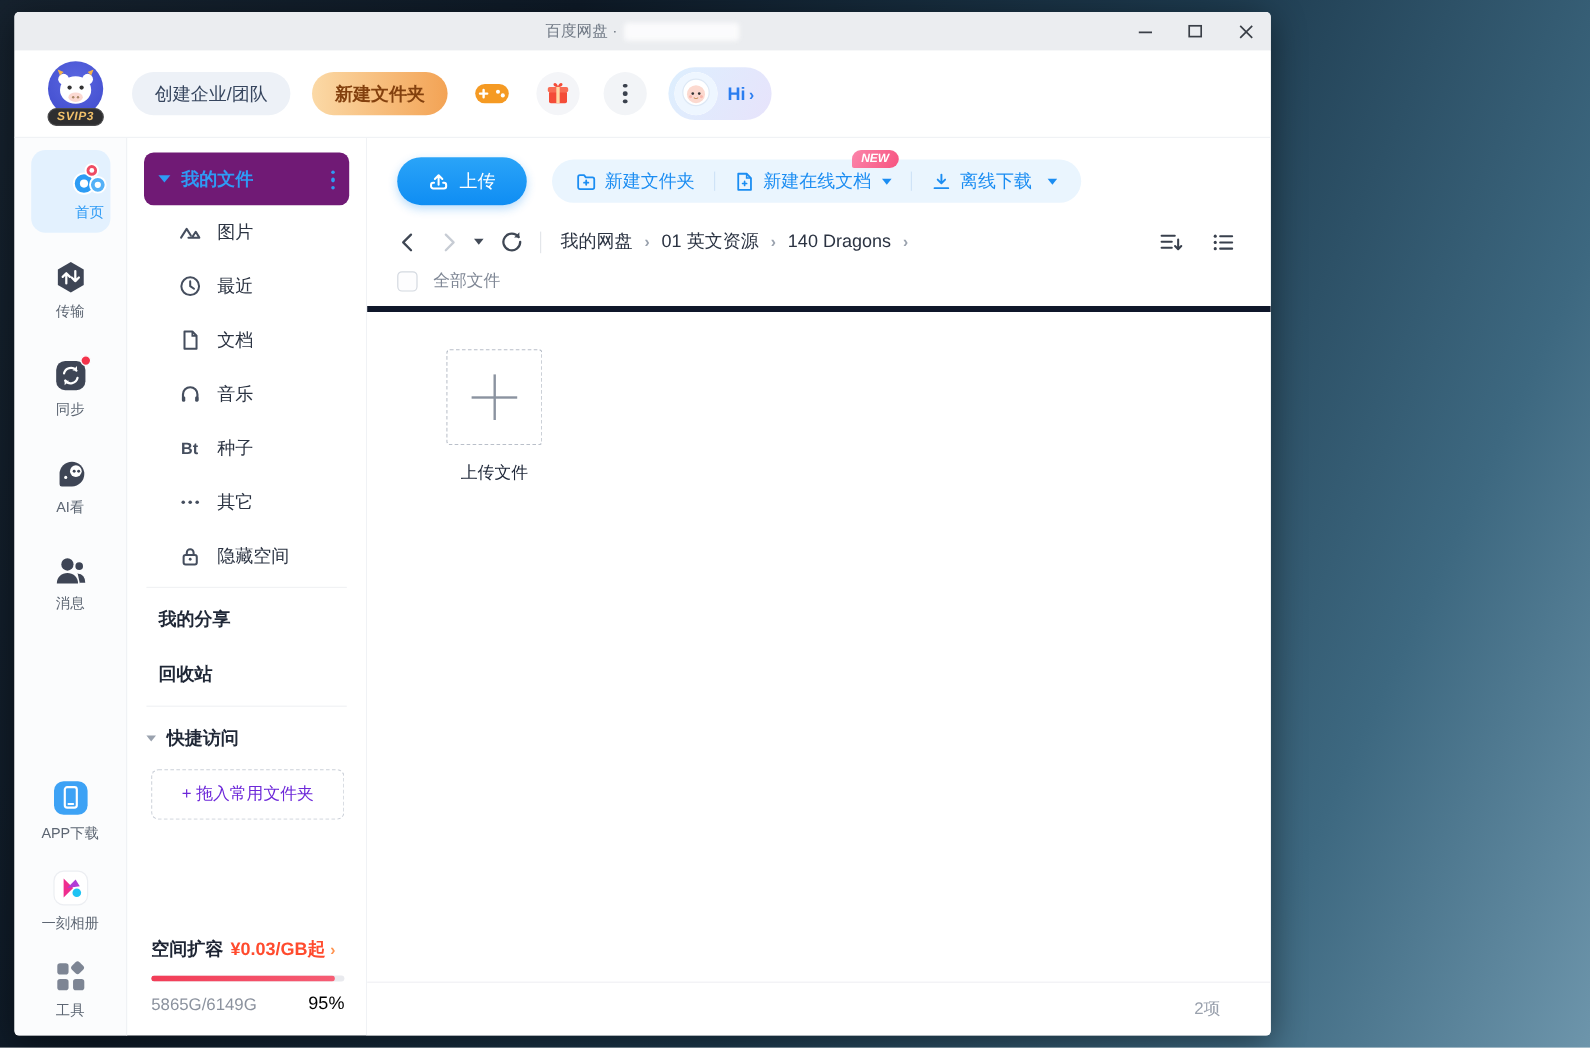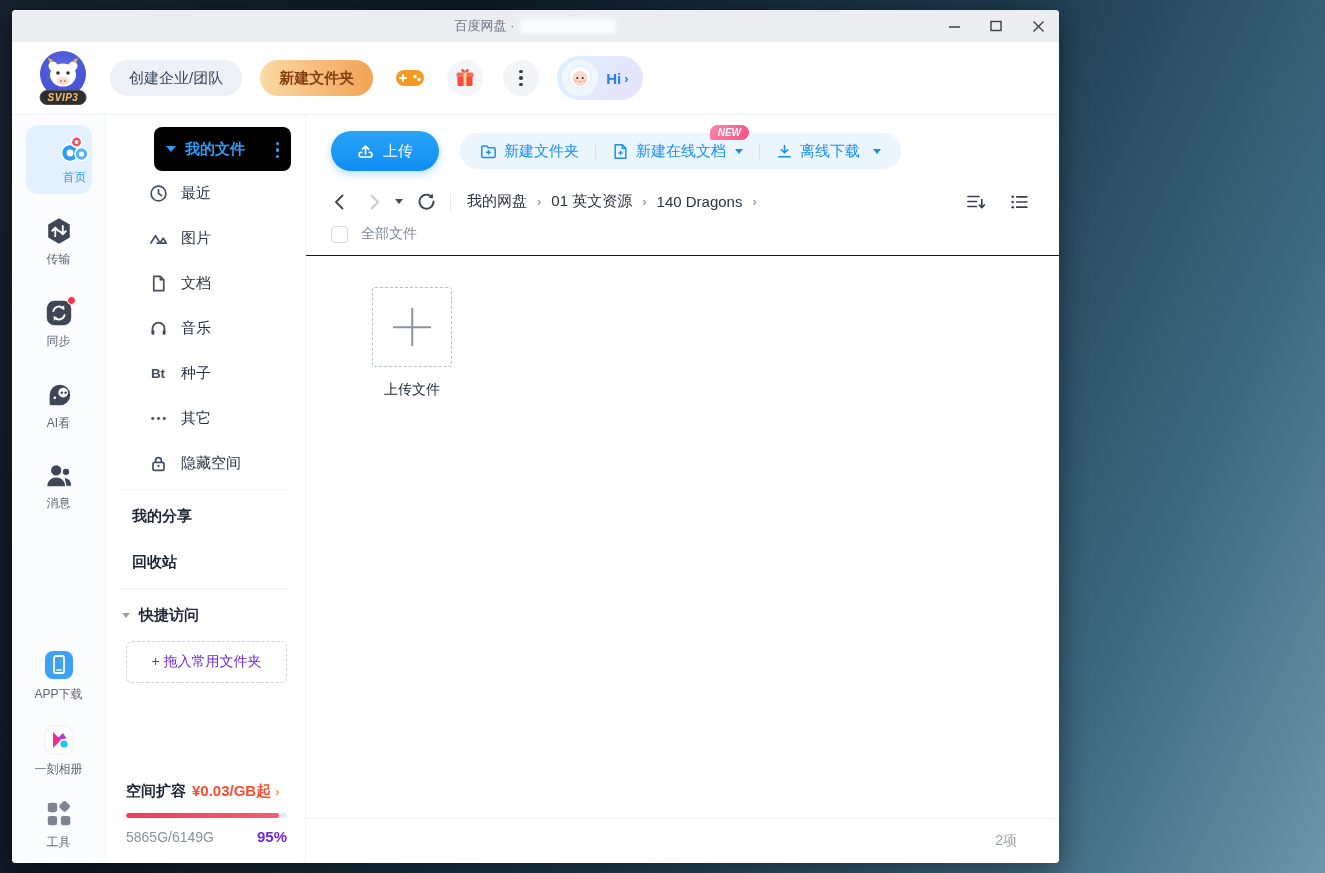--- a/index.html
+++ b/index.html
@@ -48,21 +48,21 @@
   .rail { width:94px; background:#fbfcfd; border-right:1px solid #f0f2f5; display:flex; flex-direction:column; align-items:center; padding-top:10px; flex:none; }
   .rail-item { width:66px; display:flex; flex-direction:column; align-items:center; gap:5px; padding:9px 0 8px; border-radius:12px; cursor:pointer; margin-bottom:13px; position:relative; }
   .rail-item .lbl { font-size:12px; color:#5d6673; }
   .rail-item.active { background:#e3f1fe;padding-left:32px; }
   .rail-item.active .lbl { color:#2e9bf5; }
   .rail-badge { position:absolute; top:7px; right:16px; width:9px; height:9px; border-radius:50%; background:#f4334b; border:1.5px solid #fbfcfd; }
   .rail-spacer { flex:1; }
   .rail-bottom { margin-bottom:4px; }
   
   .sidebar { width:200px; border-right:1px solid #f0f2f5; padding:12px 14px 14px; display:flex; flex-direction:column; flex:none; }
-  .myfiles { height:44px; background:#000000; border-radius:8px; display:flex; align-items:center; padding:0 12px 0 12px; cursor:pointer; flex:none;margin-left:34px; }
+  .myfiles { height:44px; background:#701a75; border-radius:8px; display:flex; align-items:center; padding:0 12px 0 12px; cursor:pointer; flex:none; }
   .myfiles .tri { width:0; height:0; border-left:5px solid transparent; border-right:5px solid transparent; border-top:6px solid #2e9bf5; margin-right:9px; }
   .myfiles .txt { color:#2e9bf5; font-weight:bold; font-size:15px; }
   .myfiles .dots { margin-left:auto; color:#2e9bf5; font-size:14px; letter-spacing:0; line-height:0; }
   .side-item { height:45px; display:flex; align-items:center; padding-left:28px; cursor:pointer; flex:none; }
   .side-item .ic { width:20px; display:flex; justify-content:center; margin-right:13px; flex:none; }
   .side-item .txt { font-size:15px; color:#2b3342; }
   .side-divider { height:1px; background:#f1f2f4; margin:3px 2px; flex:none; }
   .side-link { height:46px; display:flex; align-items:center; padding-left:12px; font-size:15px; font-weight:bold; color:#1f2736; cursor:pointer; flex:none; }
   .quick-head { display:flex; align-items:center; margin:14px 0 0 2px; cursor:pointer; flex:none; }
   .quick-head .tri { width:0; height:0; border-left:4.5px solid transparent; border-right:4.5px solid transparent; border-top:5.5px solid #9aa2ae; margin-right:9px; }
@@ -71,41 +71,41 @@
   .side-spacer { flex:1; }
   .storage { flex:none; padding:0 4px 4px 6px; }
   .storage-title { display:flex; align-items:center; cursor:pointer; }
   .storage-title .t1 { font-size:15px; font-weight:bold; color:#1d2433; }
   .storage-title .t2 { font-size:15px; font-weight:bold; color:#ff4b2e; margin-left:6px; }
   .storage-title .chev { color:#ff9350; font-size:13px; margin-left:4px; font-weight:bold; }
   .progress-track { margin-top:12px; height:5px; border-radius:3px; background:#e9eaee; overflow:hidden; }
   .progress-fill { height:100%; border-radius:3px; background:linear-gradient(90deg,#f23d57,#f65d74); }
   .storage-usage { margin-top:10px; display:flex; align-items:center; }
   .storage-usage .used { font-size:14px; color:#8b929e; }
-  .storage-usage .pct { margin-left:auto; font-size:15px; font-weight:bold; color:#6d28d9; }
+  .storage-usage .pct { margin-left:auto; font-size:15px; font-weight:normal; color:#000000; }
   
   .main { flex:1; background:#fff; display:flex; flex-direction:column; min-width:0; }
   .toolbar { display:flex; align-items:center; padding:16px 30px 0 25px; flex:none; }
   .upload-btn { height:40px; border-radius:20px; background:linear-gradient(180deg,#2aa4f8,#0f8df3); color:#fff; display:flex; align-items:center; padding:0 26px; font-size:15px; gap:9px; cursor:pointer; box-shadow:0 3px 8px rgba(22,140,240,.3); flex:none; }
   .actions-pill { margin-left:21px; height:36px; background:#eaf5fe; border-radius:18px; display:flex; align-items:center; padding:0 20px; flex:none; }
   .action { display:flex; align-items:center; gap:7px; color:#1b8df2; font-size:15px; cursor:pointer; position:relative; }
   .action .caret { width:0; height:0; border-left:4.5px solid transparent; border-right:4.5px solid transparent; border-top:5.5px solid #1b8df2; margin-left:2px; }
   .action-divider { width:1px; height:16px; background:#cfe3f7; margin:0 16px; }
   .new-badge { position:absolute; top:-17px; right:-6px; background:linear-gradient(120deg,#fb85ab,#f7537f); color:#fff; font-size:10px; font-weight:bold; font-style:italic; padding:2px 8px; border-radius:9px 9px 9px 2px; }
   
   .navrow { display:flex; align-items:center; padding:21px 30px 0 25px; flex:none; }
   .nav-ic { display:flex; align-items:center; justify-content:center; cursor:pointer; }
   .nav-caret { width:0; height:0; border-left:4px solid transparent; border-right:4px solid transparent; border-top:5px solid #424a57; margin:0 10px 0 12px; cursor:pointer; }
   .nav-divider { width:1px; height:18px; background:#e3e6ea; margin:0 16px 0 14px; }
   .crumbs { display:flex; align-items:center; gap:10px; }
   .crumb { font-size:15px; color:#2b3342; cursor:pointer; }
   .crumb-sep { color:#9aa2ae; font-size:13px; font-weight:bold; }
   .view-icons { margin-left:auto; display:flex; align-items:center; gap:24px; }
   
-  .allfiles { display:flex; align-items:center; margin:14px 0 0 0; padding:0 30px 12px 25px; border-bottom:1px solid #0f172a; flex:none;text-align:right; }
+  .allfiles { display:flex; align-items:center; margin:14px 0 0 0; padding:0 30px 12px 25px; border-bottom:5px solid #0f172a; flex:none;text-align:right; }
   .checkbox { width:17px; height:17px; border:1.5px solid #d4d9e0; border-radius:4px; background:#fdfdfe; cursor:pointer; flex:none; }
   .allfiles .txt { margin-left:13px; font-size:14px; color:#7f8795; }
   
   .files-area { flex:1; padding:30px 0 0 63px; display:flex; align-items:flex-start; gap:87px; min-height:0; }
   .tile { width:86px; display:flex; flex-direction:column; align-items:center; cursor:pointer; }
   .tile .icon-zone { height:82px; display:flex; align-items:center; justify-content:center; }
   .tile .name { margin-top:13px; font-size:14px; color:#20293a; }
   .upload-tile-box { width:80px; height:80px; border:1.5px dashed #b9bfc9; border-radius:3px; position:relative; }
   .upload-tile-box::before, .upload-tile-box::after { content:""; position:absolute; background:#8b93a0; left:50%; top:50%; }
   .upload-tile-box::before { width:38px; height:1.5px; transform:translate(-50%,-50%); }
@@ -300,33 +300,33 @@
         <span class="dots"><span class="dots3">
               <i style="background:#2e9bf5"></i>
               <i style="background:#2e9bf5"></i>
               <i style="background:#2e9bf5"></i>
             </span></span>
       </div>
 
       <div class="side-item">
         <span class="ic">
           <svg width="19" height="19" viewBox="0 0 18 18">
+              <path d="M1.8 13.3L6.2 6.4l3.3 5.2M7.6 13.3h8.6M10.4 13.3l3-4.6 2.8 4.6" fill="none" stroke="#454e5e" stroke-width="1.6" stroke-linecap="round" stroke-linejoin="round"></path>
+            </svg>
+        </span>
+        <span class="txt">图片</span>
+      </div>
+      <div class="side-item">
+        <span class="ic">
+          <svg width="19" height="19" viewBox="0 0 18 18">
               <circle cx="9" cy="9" r="7" fill="none" stroke="#454e5e" stroke-width="1.6"></circle>
               <path d="M9 5.2V9l3 2" fill="none" stroke="#454e5e" stroke-width="1.6" stroke-linecap="round" stroke-linejoin="round"></path>
             </svg>
         </span>
         <span class="txt">最近</span>
-      </div>
-      <div class="side-item">
-        <span class="ic">
-          <svg width="19" height="19" viewBox="0 0 18 18">
-              <path d="M1.8 13.3L6.2 6.4l3.3 5.2M7.6 13.3h8.6M10.4 13.3l3-4.6 2.8 4.6" fill="none" stroke="#454e5e" stroke-width="1.6" stroke-linecap="round" stroke-linejoin="round"></path>
-            </svg>
-        </span>
-        <span class="txt">图片</span>
       </div>
       <div class="side-item">
         <span class="ic">
           <svg width="19" height="19" viewBox="0 0 18 18">
               <path d="M4.5 2.2h6.2l3.3 3.3v10.3H4.5z" fill="none" stroke="#454e5e" stroke-width="1.6" stroke-linejoin="round"></path>
               <path d="M10.7 2.2v3.3H14" fill="none" stroke="#454e5e" stroke-width="1.4"></path>
             </svg>
         </span>
         <span class="txt">文档</span>
       </div>

